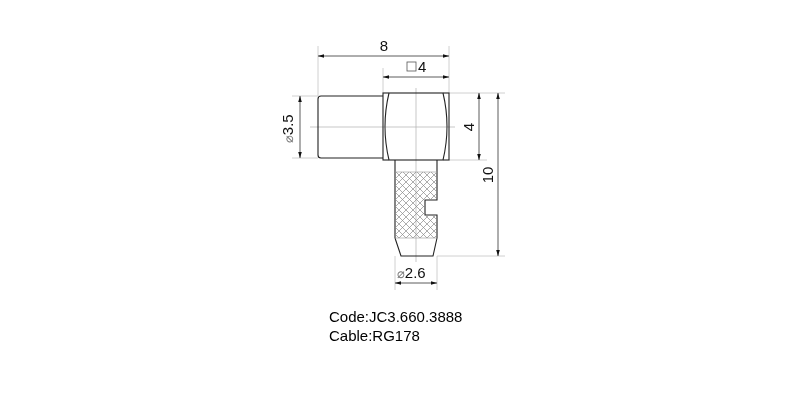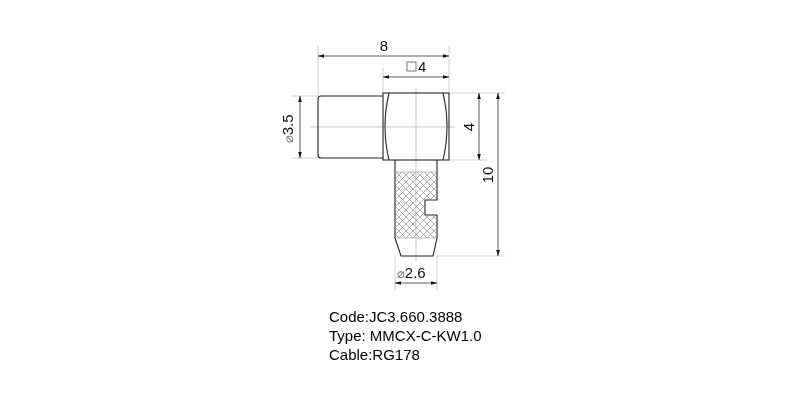--- a/index.html
+++ b/index.html
@@ -82,15 +82,14 @@
     </g>
     <g transform="translate(493,175) rotate(-90)">
       <text x="0" y="0" font-size="15" text-anchor="middle">10</text>
     </g>
     <text x="397" y="278" font-size="15"><tspan fill="#777" font-size="13">⌀</tspan><tspan>2.6</tspan></text>
   </g>
 </svg>
 
 <div class="info">
   <div>Code:JC3.660.3888</div>
-  <div>Type: MMCX-C-KW1.0</div>
   <div>Cable:RG178</div>
 </div>
 
 </body></html>

